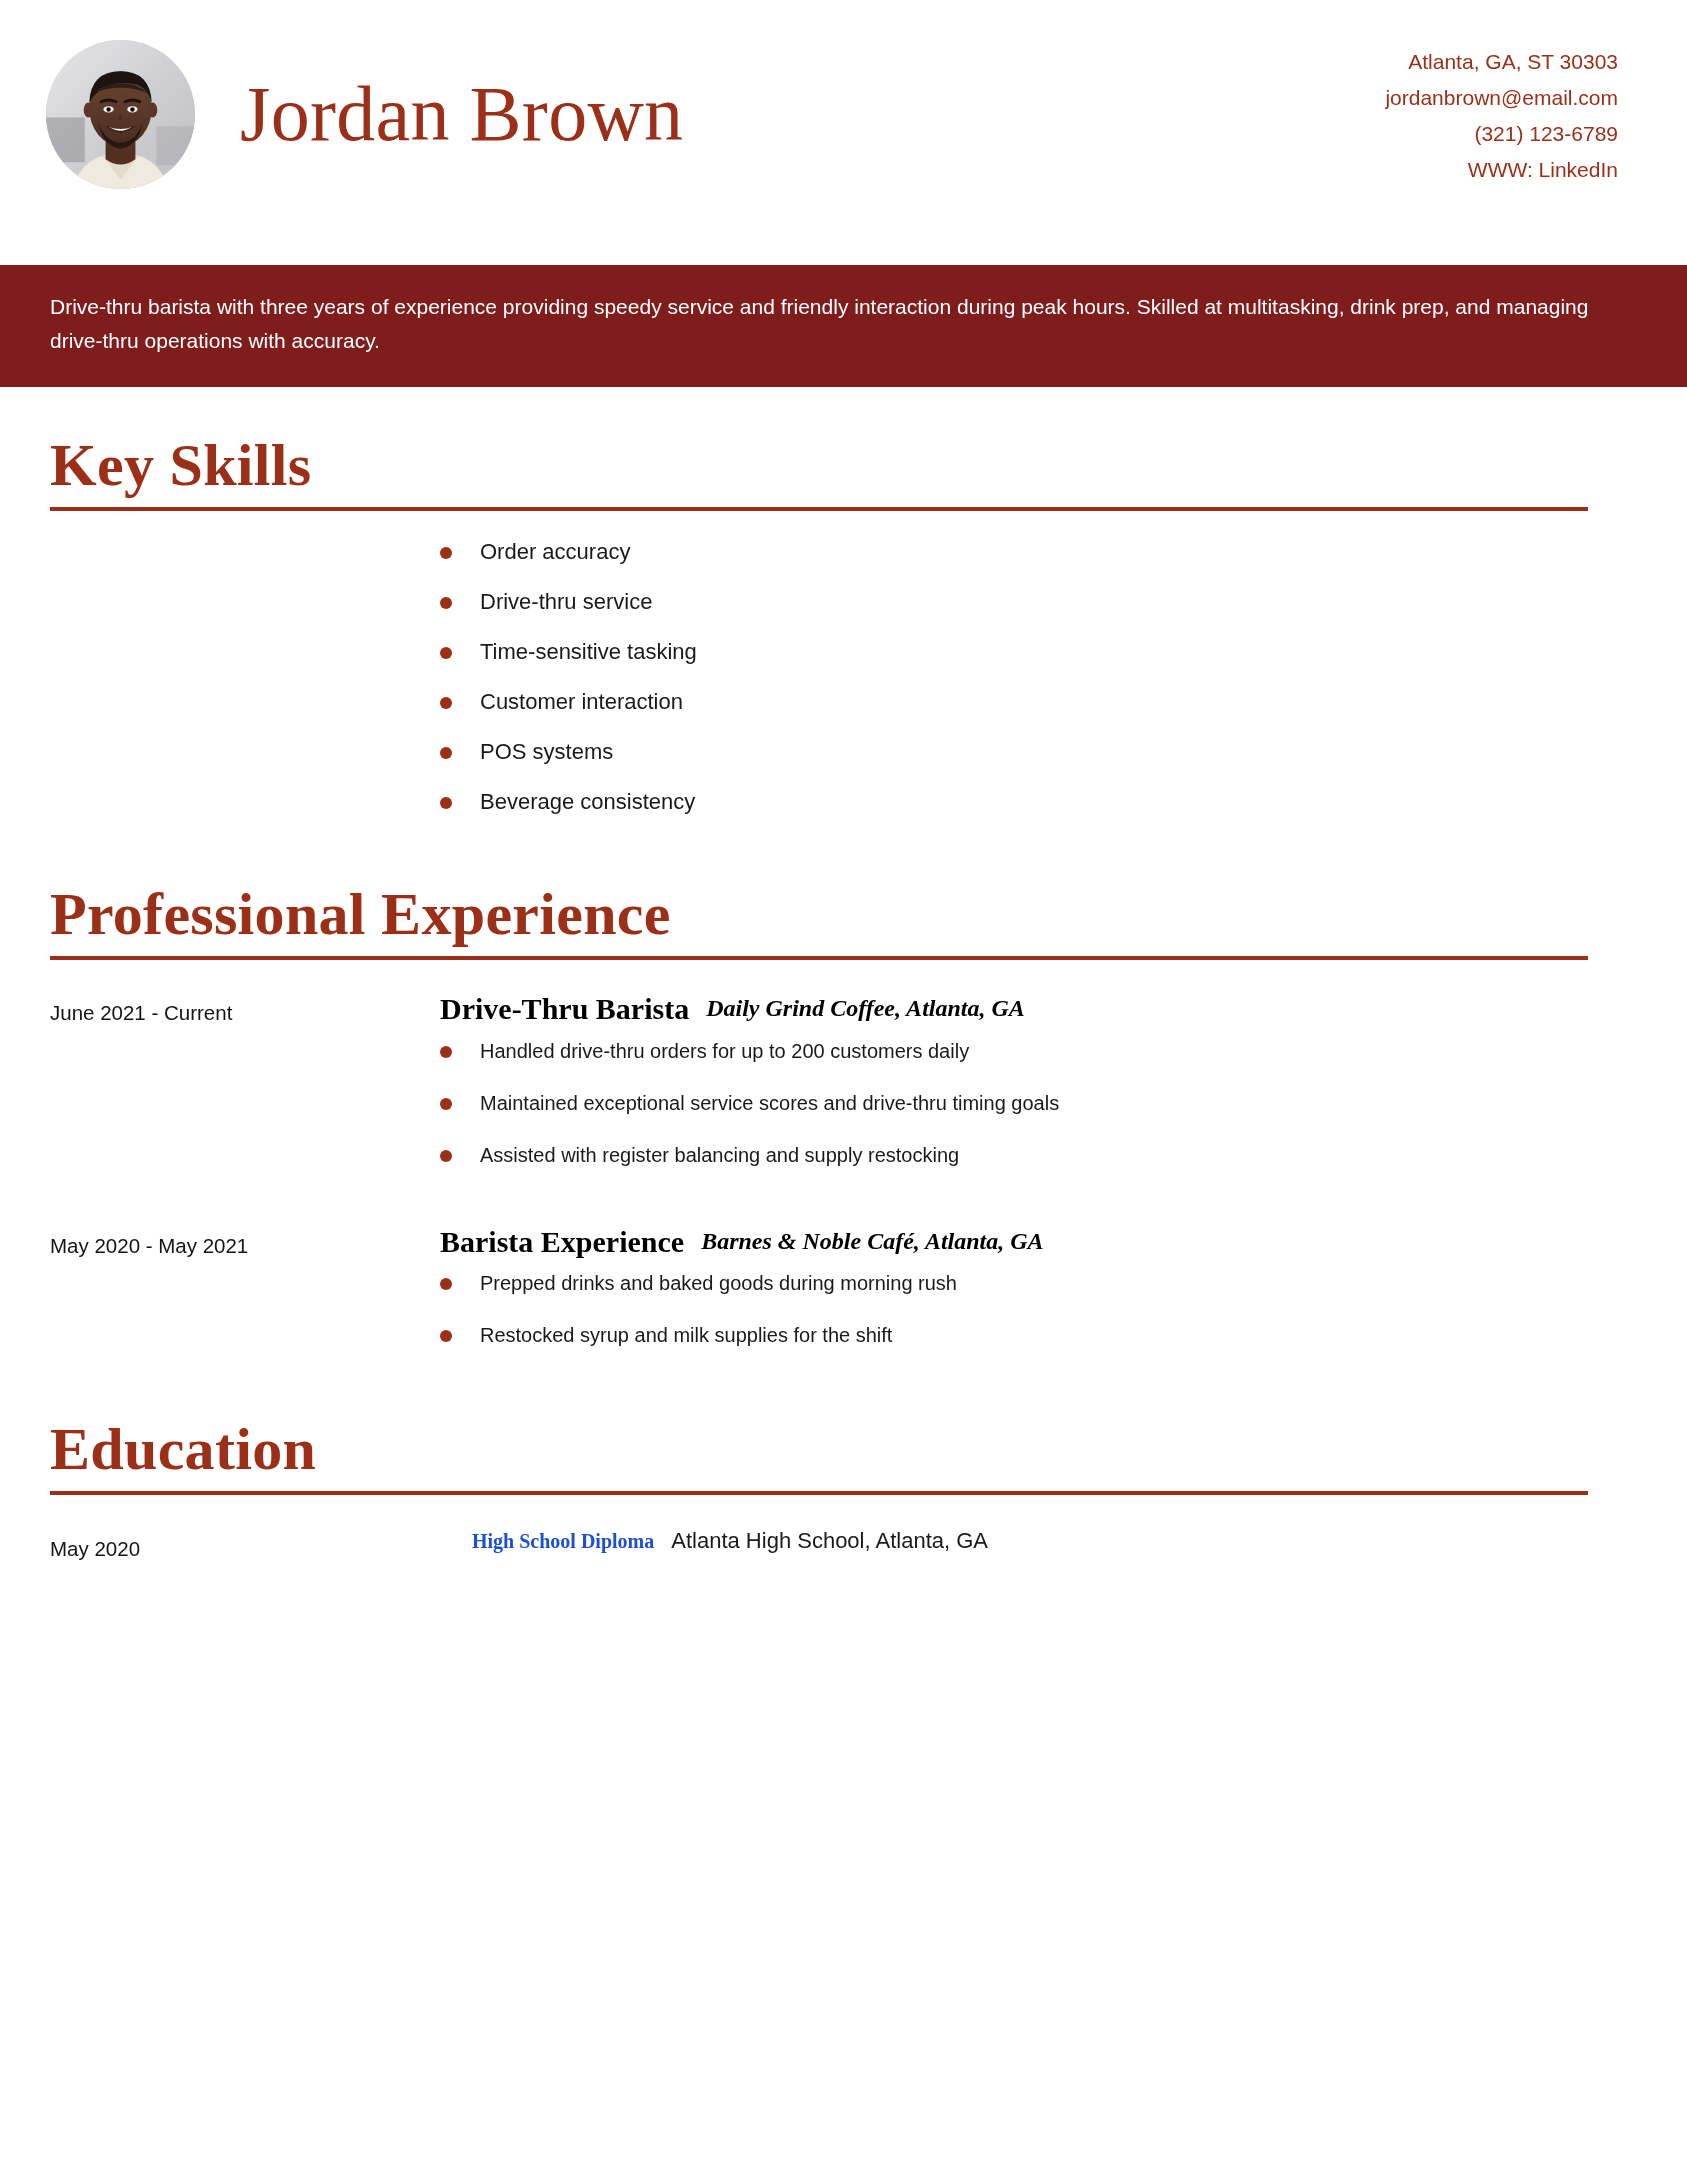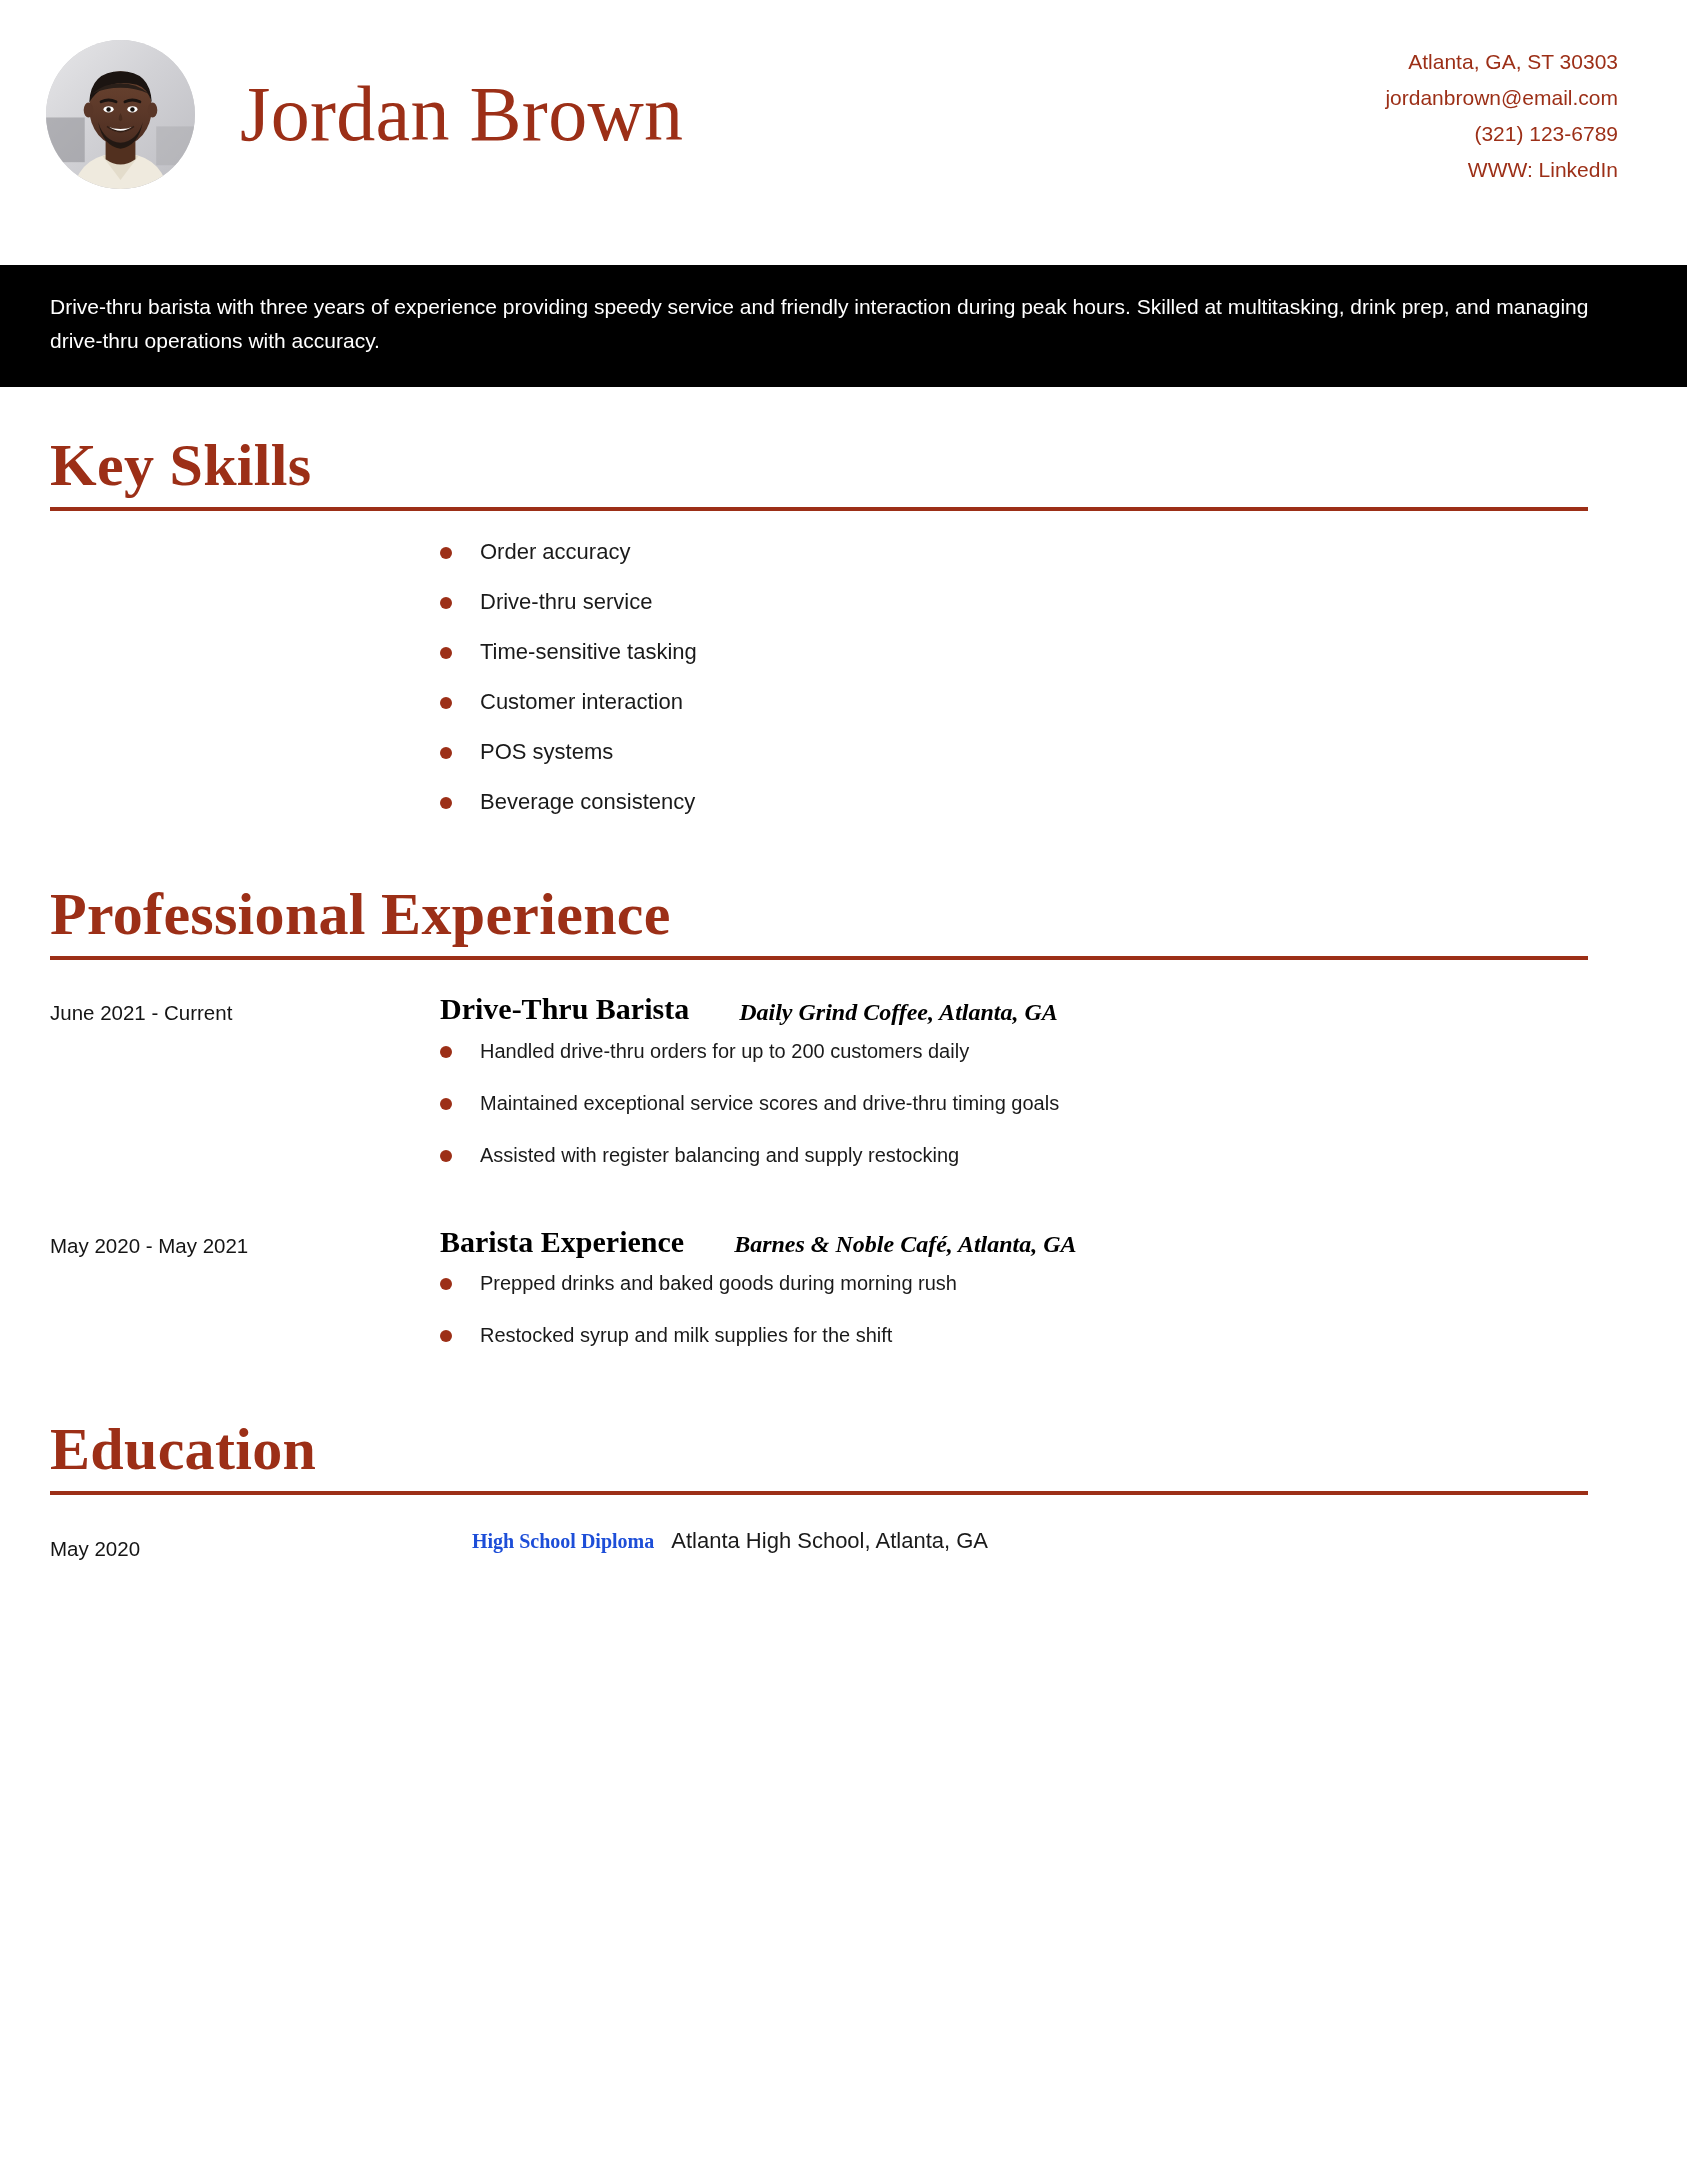--- a/index.html
+++ b/index.html
@@ -62,21 +62,21 @@
     font-size: 21px;
     line-height: 1.72;
     font-family: "Liberation Sans", sans-serif;
     padding-top: 4px;
   }
 
   .contact div { white-space: nowrap; }
 
   
   .summary-band {
-    background: #000000;
+    background: #7f1d1d;
     width: 100%;
     padding: 25px 53px 29px 50px;
     min-height: 122px;
   }
 
   .summary-text {
     color: #ffffff;
     font-size: 21px;
     line-height: 1.62;
     font-family: "Liberation Sans", sans-serif;
@@ -143,24 +143,23 @@
     font-size: 20.5px;
     line-height: 1.3;
     color: #151515;
     padding-top: 8px;
   }
 
   .exp-body { flex: 1 1 auto; }
 
   .exp-heading {
     display: flex;
-    align-items: flex-end;
+    align-items: center;
     flex-wrap: wrap;
     white-space: nowrap;
-    gap: 33px;
   }
 
   .exp-title {
     font-family: "Liberation Serif", serif;
     font-weight: bold;
     font-size: 30px;
     line-height: 1.15;
     color: #000000;
   }
 

